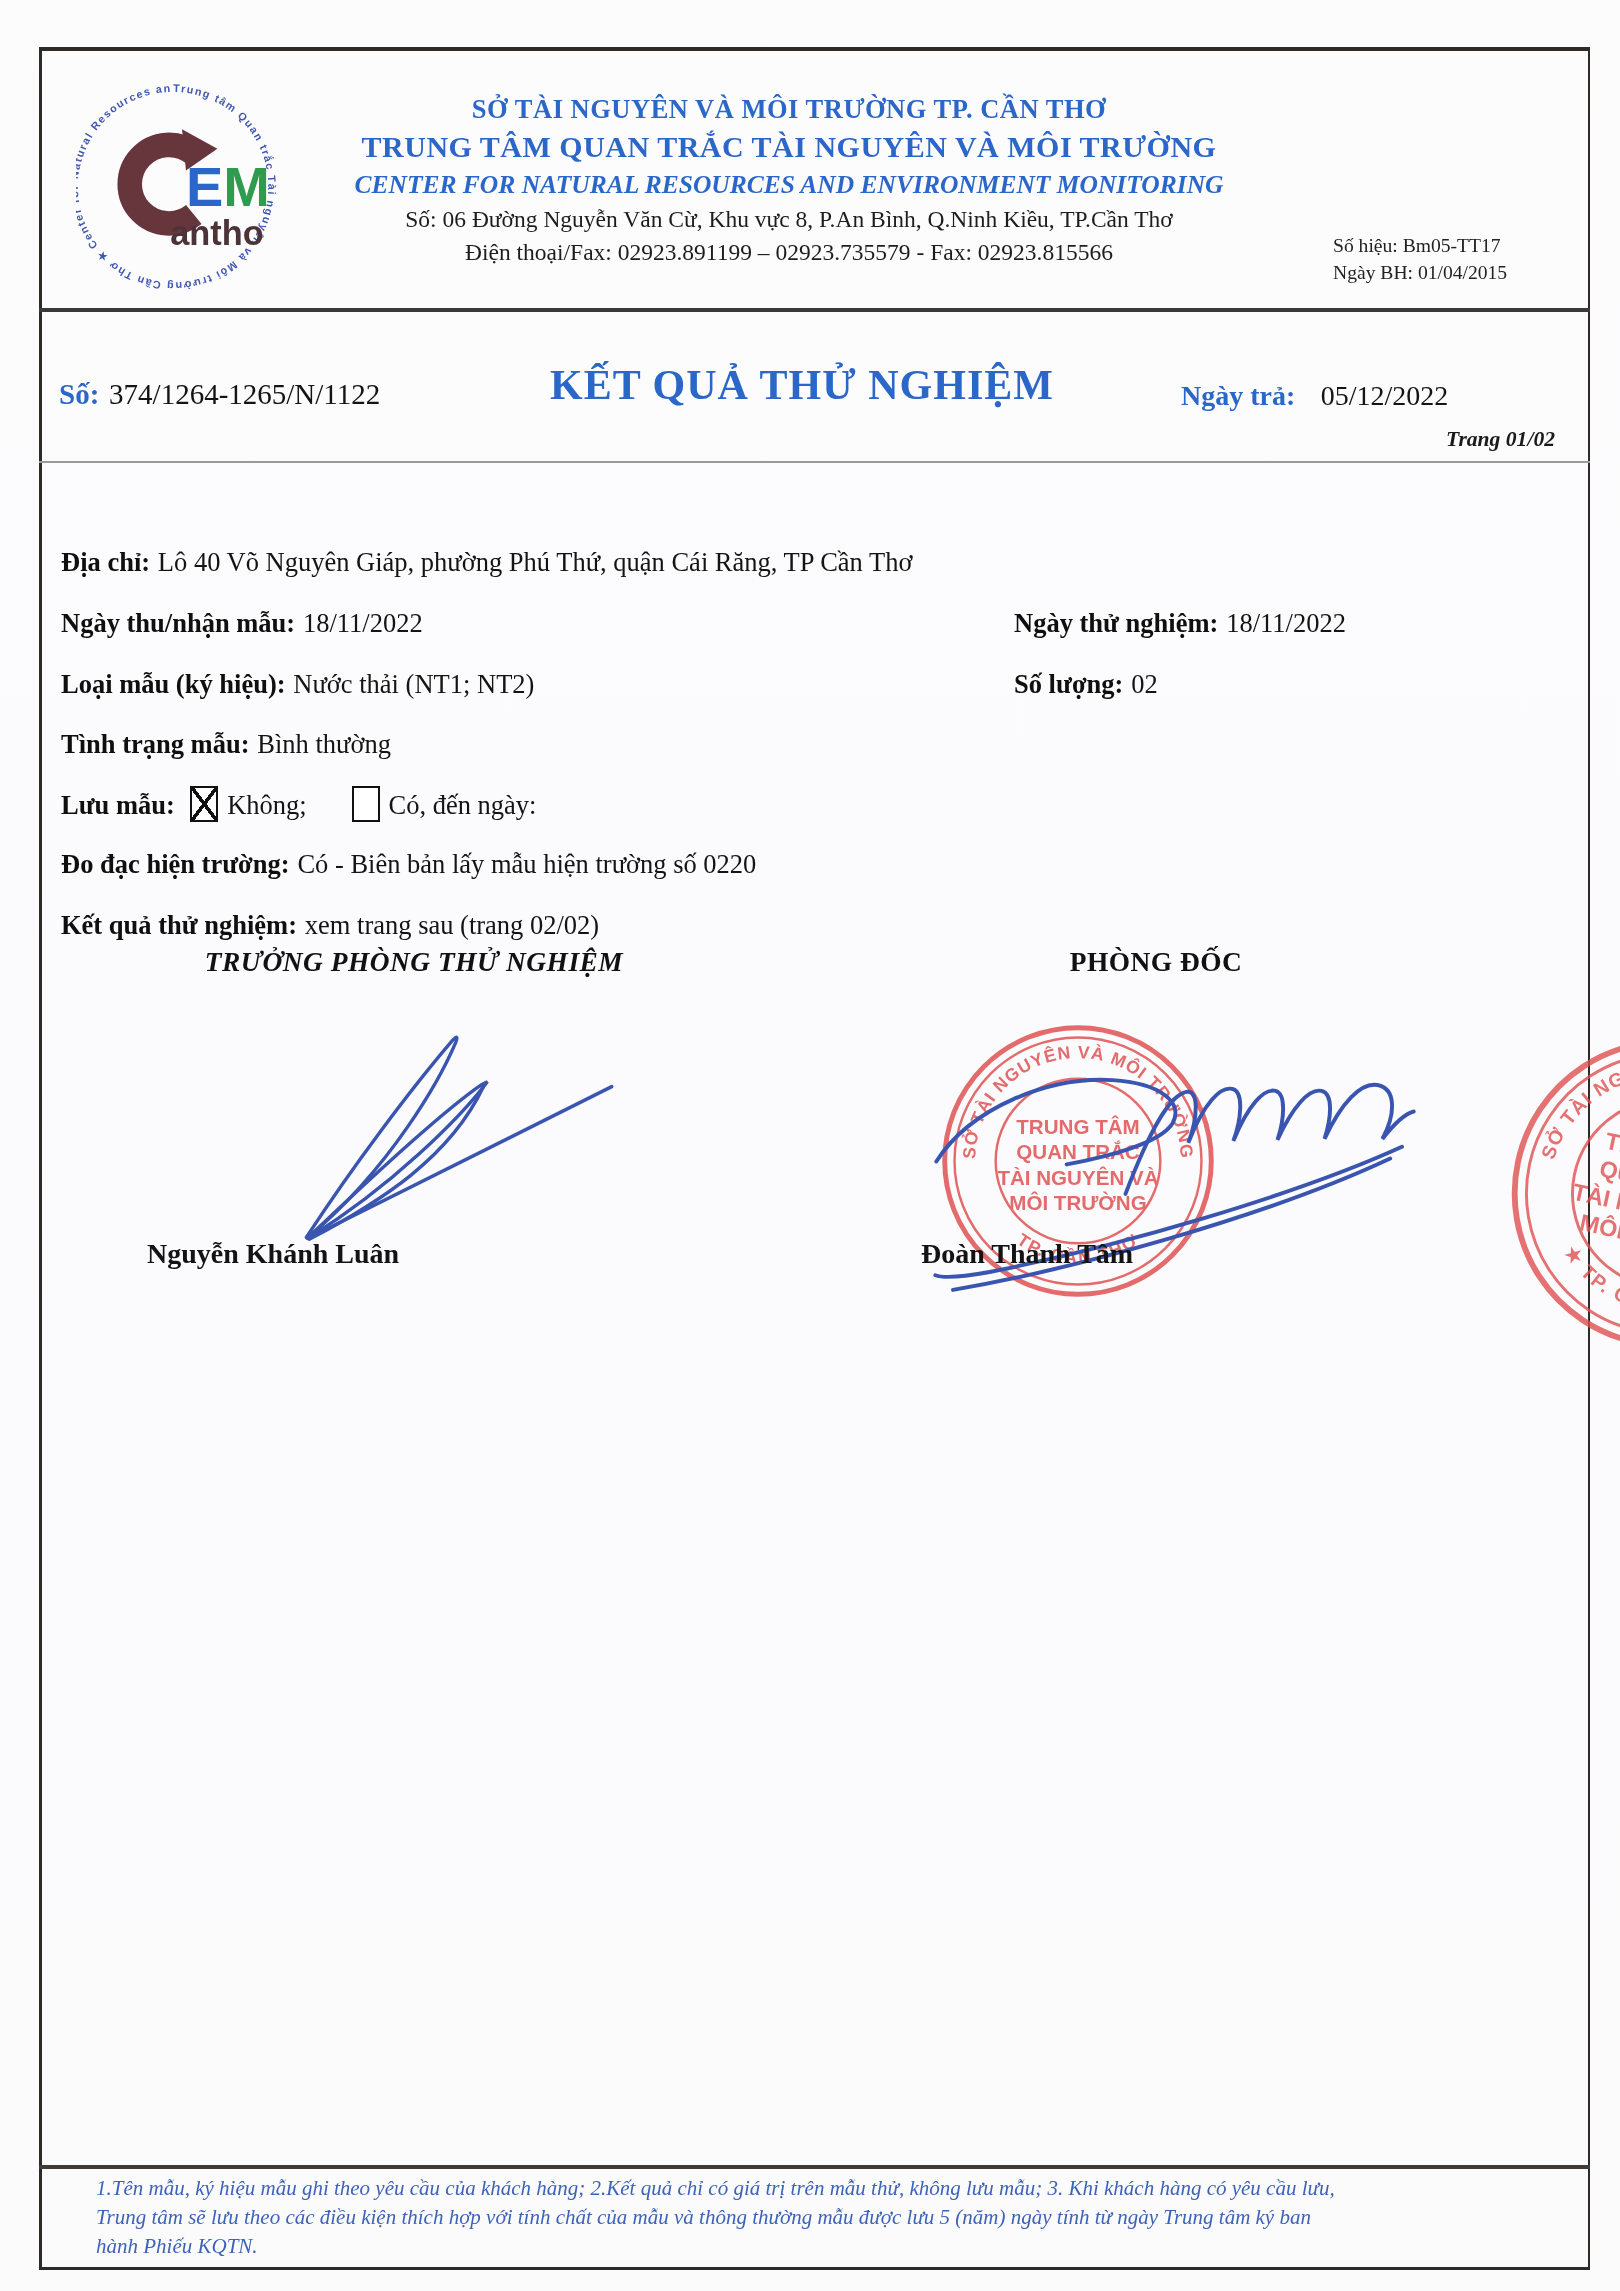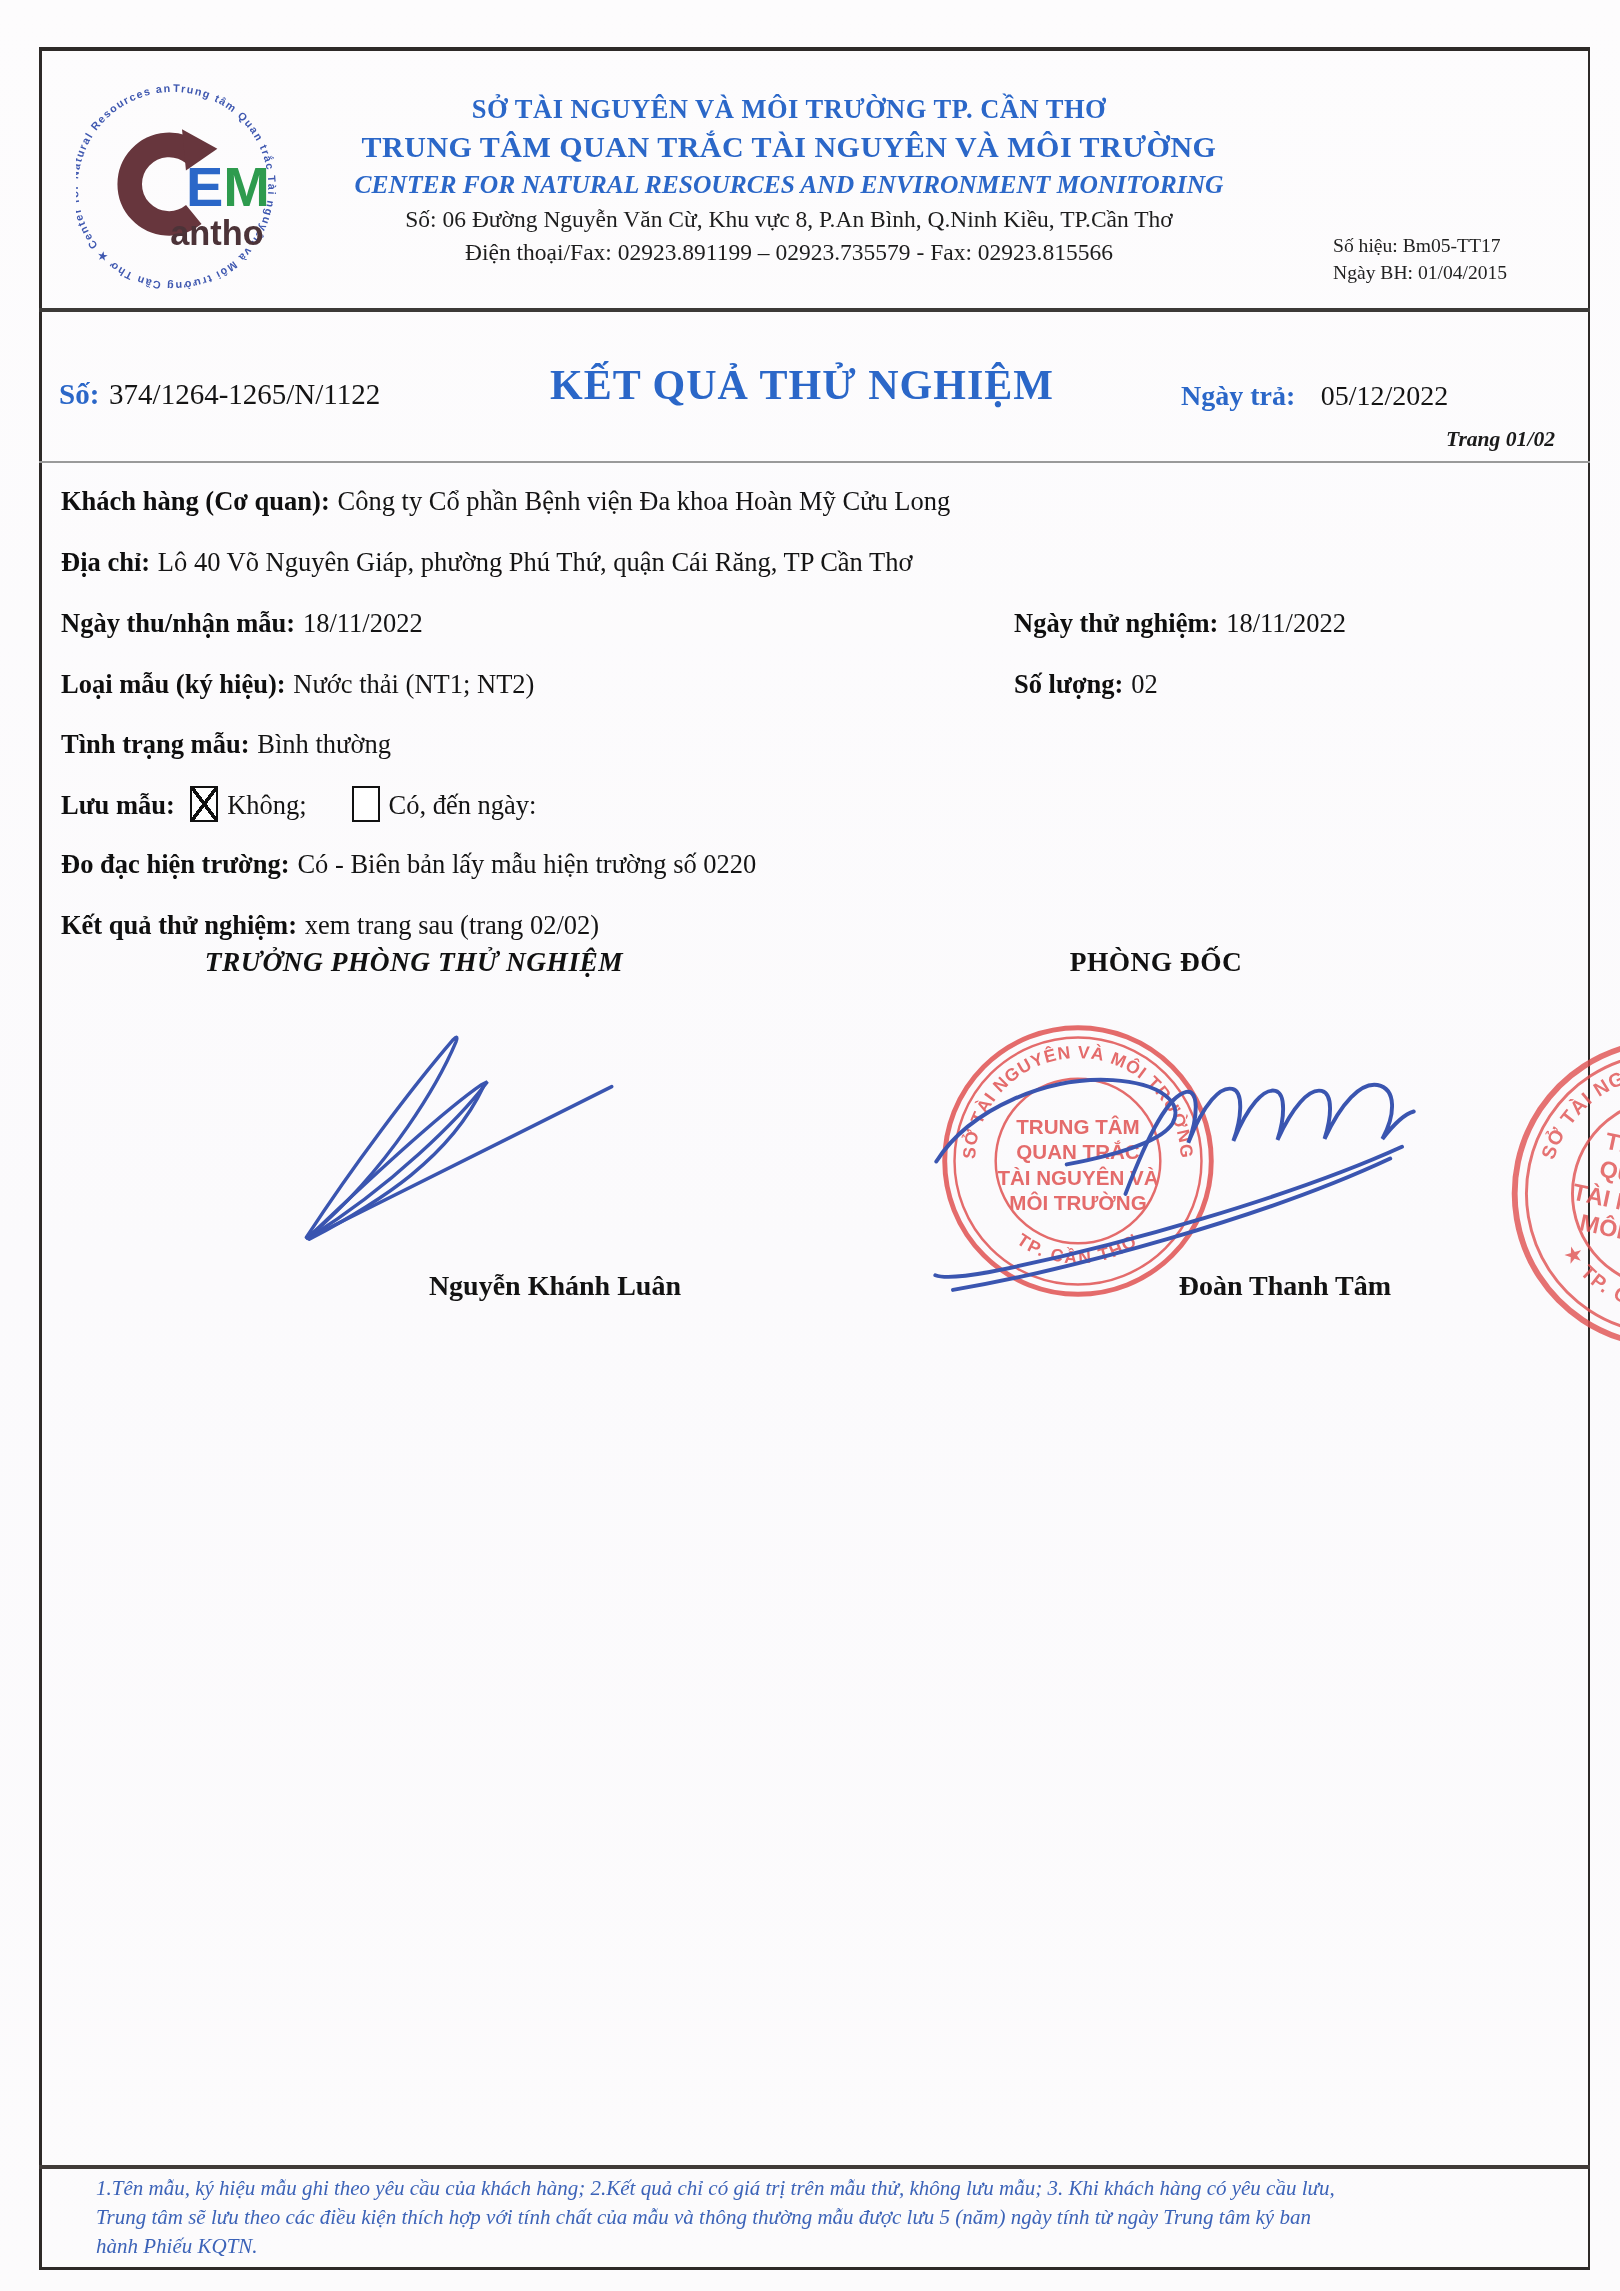--- a/index.html
+++ b/index.html
@@ -51,22 +51,22 @@
   .cb.checked{background-image:
       linear-gradient(to top right,transparent 46%,#111 46%,#111 55%,transparent 55%),
       linear-gradient(to bottom right,transparent 46%,#111 46%,#111 55%,transparent 55%);}
   .cb2{margin-left:45px;}
 
   
   .sig-title{position:absolute;top:947px;font-size:27.4px;font-weight:700;color:#111;
     text-align:center;letter-spacing:0.5px;white-space:nowrap;}
   .sig-title.left{left:147px;width:534px;font-style:italic;}
   .sig-title.right{left:921px;width:470px;}
-  .sig-name{position:absolute;top:1270px;font-size:28px;font-weight:700;color:#131313;
-    text-align:right;white-space:nowrap;}
+  .sig-name{position:absolute;top:1238px;font-size:28px;font-weight:700;color:#131313;
+    text-align:left;white-space:nowrap;}
   .sig-name.left{left:147px;width:534px;}
   .sig-name.right{left:921px;width:470px;}
   .sig-svg{position:absolute;}
   .stamp{position:absolute;opacity:.82;}
   .stamp.partial{opacity:.78;transform:rotate(12deg);}
 
   
   .footer{position:absolute;left:96px;top:2174px;width:1451px;
     font-size:21px;font-style:italic;color:#3c63b8;line-height:29px;}
 </style>
@@ -109,23 +109,20 @@
     <span class="so-lbl">Số:</span><span class="so-val">374/1264-1265/N/1122</span>
   </div>
   <div class="doc-title">KẾT QUẢ THỬ NGHIỆM</div>
   <div class="ngay-row">
     <span class="ngay-lbl">Ngày trả:</span><span class="ngay-val">05/12/2022</span>
   </div>
   <div class="trang">Trang 01/02</div>
 
   <div class="rule rule2"></div>
 
-  <div class="field" style="top:484px">
-    <span class="lbl">Khách hàng (Cơ quan):</span><span class="val">Công ty Cổ phần Bệnh viện Đa khoa Hoàn Mỹ Cửu Long</span>
-  </div>
   <div class="field" style="top:545px">
     <span class="lbl">Địa chỉ:</span><span class="val">Lô 40 Võ Nguyên Giáp, phường Phú Thứ, quận Cái Răng, TP Cần Thơ</span>
   </div>
   <div class="field" style="top:606px">
     <span class="lbl">Ngày thu/nhận mẫu:</span><span class="val">18/11/2022</span>
   </div>
   <div class="field col2" style="top:606px">
     <span class="lbl">Ngày thử nghiệm:</span><span class="val">18/11/2022</span>
   </div>
   <div class="field" style="top:667px">

